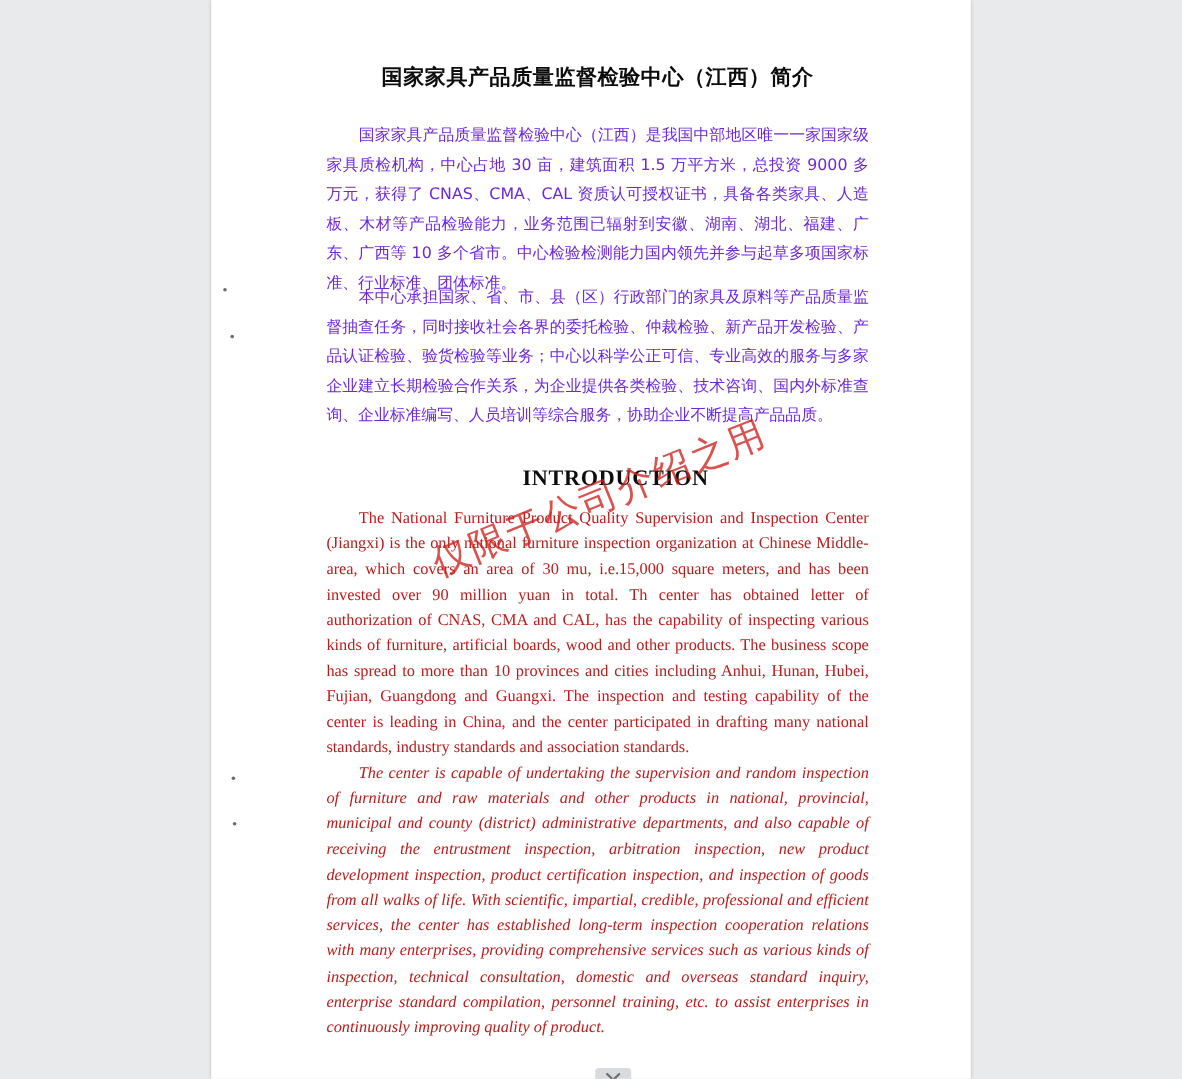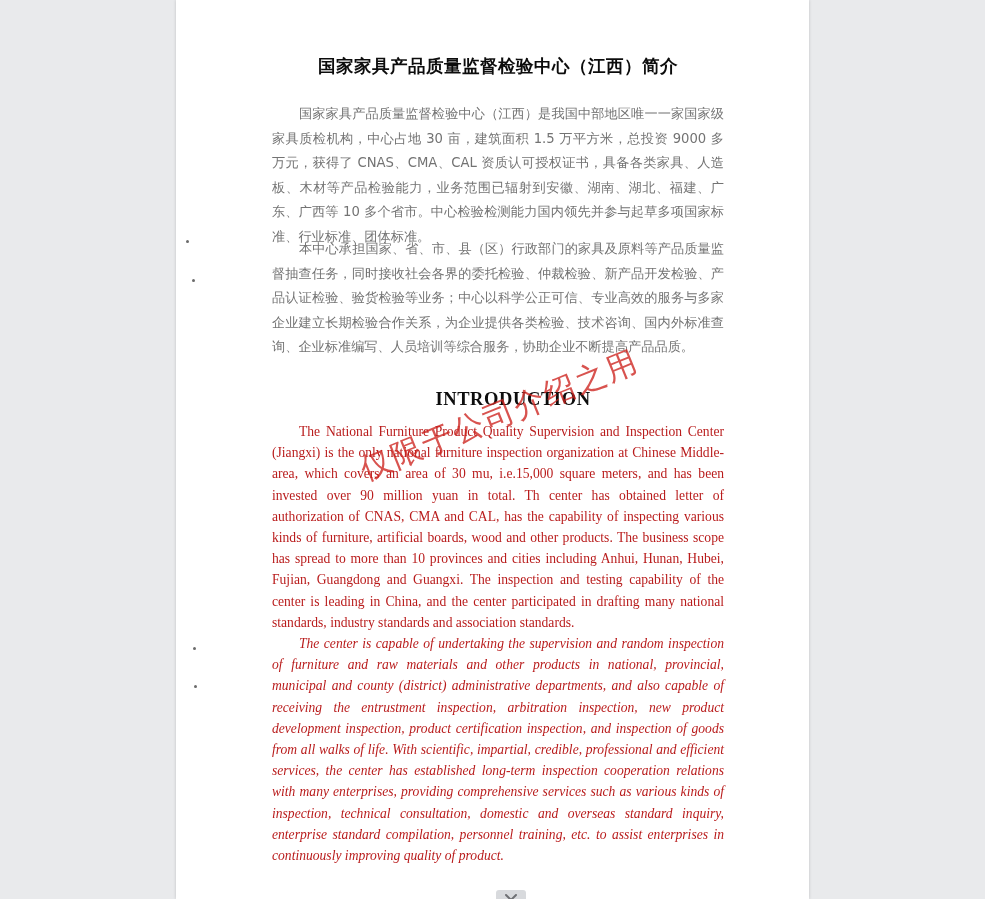--- a/index.html
+++ b/index.html
@@ -33,42 +33,42 @@
     overflow: hidden;
   }
   .doc-body {
     position: absolute;
     left: 96px;
     top: 0;
     width: 452px;
     height: 899px;
   }
   h1.cn-title {
-    font-family: Liberation Sans, sans-serif;
+    font-family: Liberation Mono, monospace;
     font-weight: bold;
     font-size: 17.5px;
     letter-spacing: 0.5px;
     text-align: center;
     margin: 0;
     padding: 0;
     position: absolute;
     top: 56px;
     left: 0;
     width: 452px;
     color: #0c0c0c;
     line-height: 1.2;
   }
   .cn-para {
     position: absolute;
     left: 0;
     width: 452px;
     font-family: "DejaVu Sans", sans-serif;
     font-size: 13.2px;
     line-height: 24.6px;
-    color: #737373;
+    color: #6d28d9;
     text-align: justify;
     text-align-last: left;
     text-indent: 27px;
     margin: 0;
   }
   #cn-p1 { top: 102px; }
   #cn-p2 { top: 237px; }
 
   h2.en-title {
     position: absolute;

